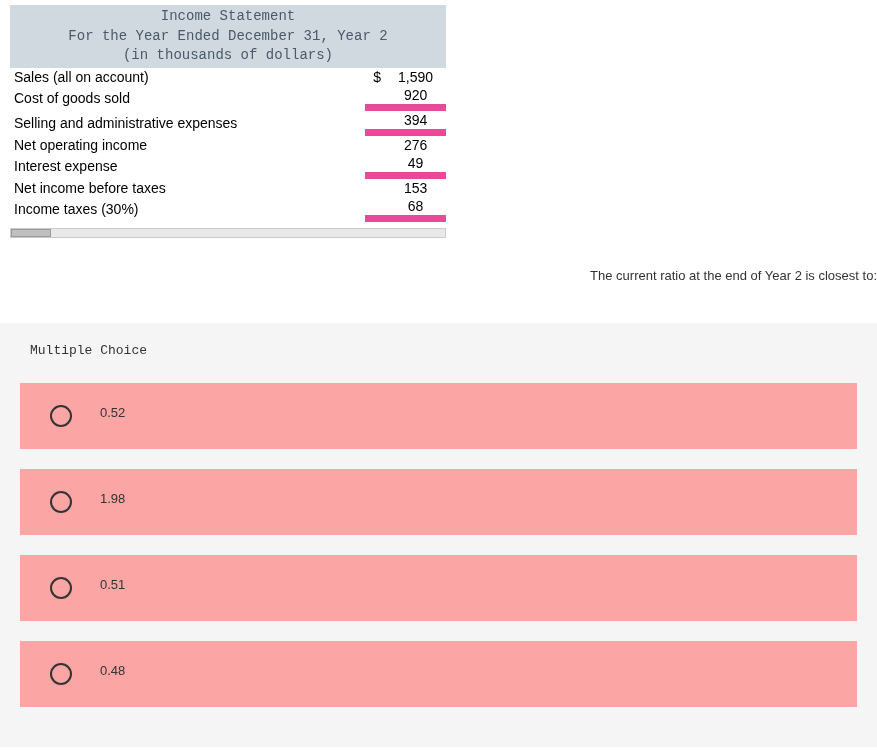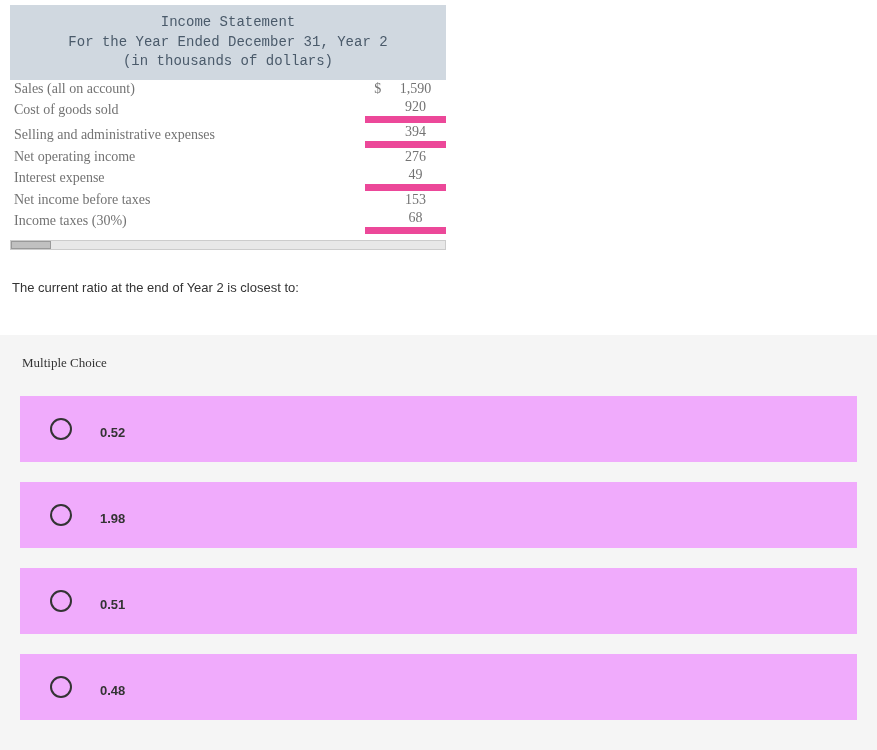--- a/index.html
+++ b/index.html
@@ -18,31 +18,31 @@
       width: 436px;
       margin-left: 10px;
       margin-top: 5px;
     }
     .statement-header {
       background: #d0d8e0;
       text-align: center;
       font-family: 'Courier New', monospace;
       font-size: 14px;
       color: #4a5a6a;
-      padding: 8px 0;
+      padding: 2px 0;
     }
     .statement-header div {
       line-height: 1.4;
     }
     .statement-table {
       width: 100%;
       border-collapse: collapse;
-      font-family: Liberation Serif, serif;
+      font-family: Liberation Sans, sans-serif;
       font-size: 14px;
-      color: #737373;
+      color: #000000;
     }
     .statement-table td {
       padding: 1px 4px;
       vertical-align: bottom;
     }
     .statement-table .label-cell {
       width: 350px;
       text-align: left;
     }
     .statement-table .dollar-cell {
@@ -74,42 +74,42 @@
       top: 0;
       height: 100%;
       width: 40px;
       background: #c0c0c0;
       border: 1px solid #999;
     }
     .question-text {
       font-family: Arial, sans-serif;
       font-size: 13px;
       color: #333;
-      margin-left: 12px;
+      margin-left: 18px;
       margin-top: 30px;
       margin-bottom: 40px;
+      text-align: right;
     }
     .mc-container {
       background: #f5f5f5;
       padding: 20px 0 20px 0;
       width: 100%;
     }
     .mc-header {
-      font-family: Liberation Serif, serif;
-      font-size: 13px;
-      color: #333;
-      padding: 0 0 25px 22px;
+      font-family: Liberation Mono, monospace;
+      font-size: 13px;
+      color: #333;
+      padding: 0 0 25px 30px;
     }
     .mc-option {
-      background: #f0abfc;
+      background: #fca5a5;
       margin: 0 20px 20px 20px;
       padding: 22px 0 22px 30px;
       display: flex;
-      align-items: flex-end;
-      font-weight: bold;
+      align-items: flex-start;
     }
     .mc-radio {
       width: 22px;
       height: 22px;
       border: 2px solid #333;
       border-radius: 50%;
       margin-right: 28px;
       cursor: pointer;
       flex-shrink: 0;
     }

